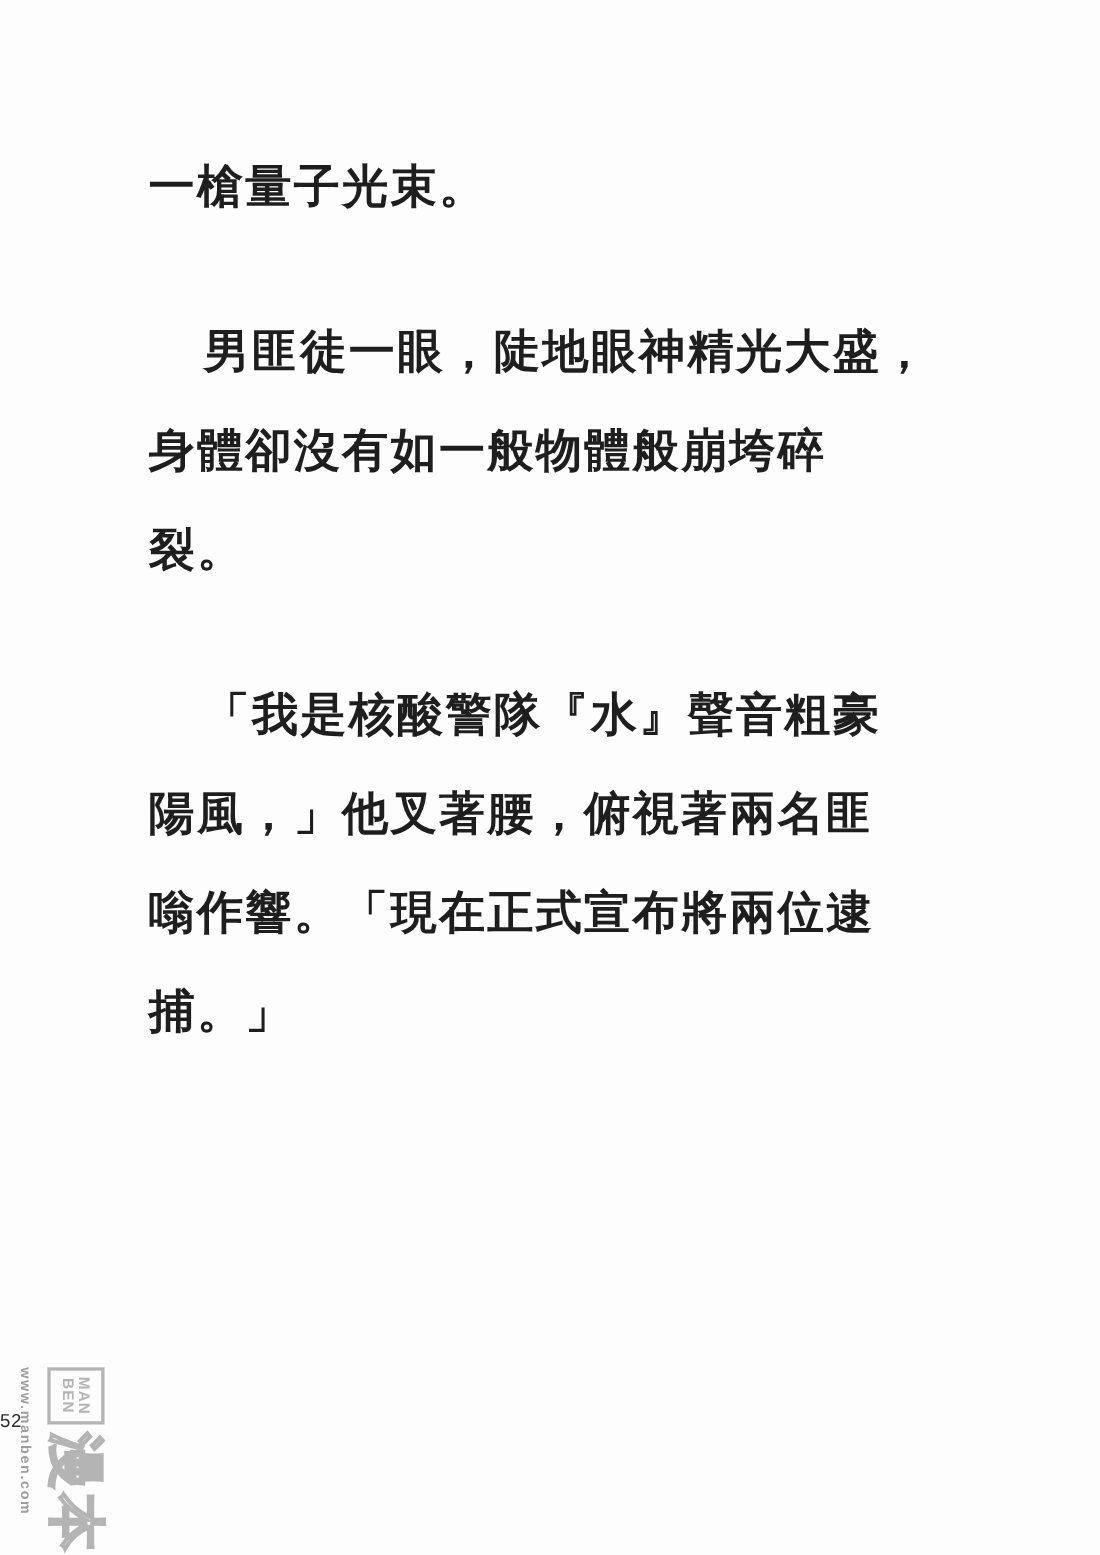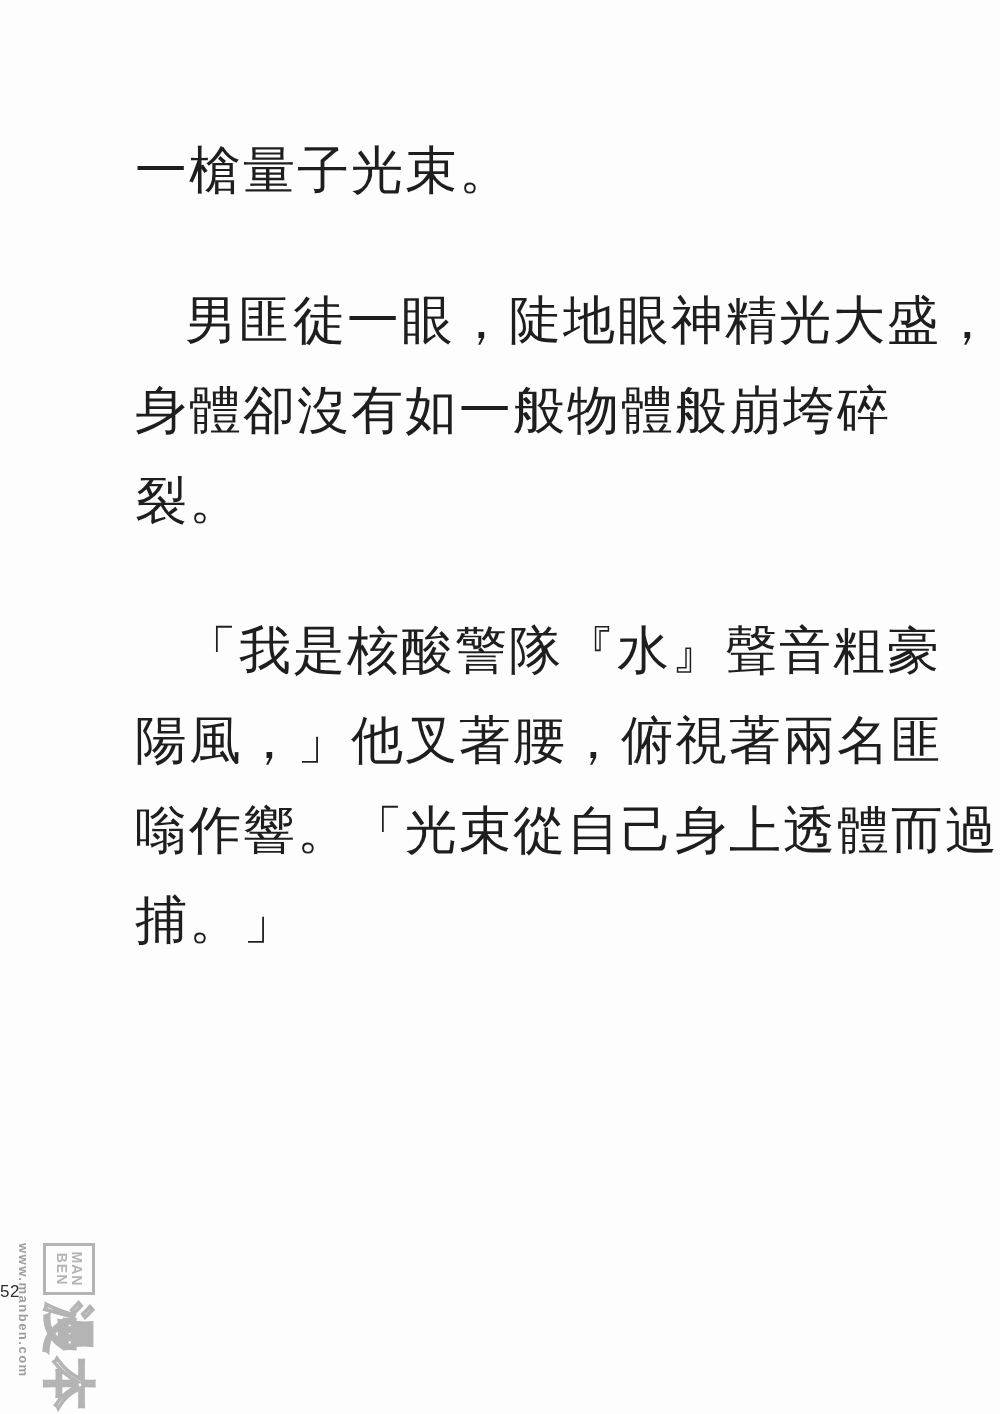--- a/index.html
+++ b/index.html
@@ -9,25 +9,25 @@
     background:#fdfdfd;
     overflow:hidden;
     font-family:"Liberation Sans","DejaVu Sans",sans-serif;
   }
   .text-block{
     position:absolute;left:135px;top:125px;width:748px;
     color:#1e1e1e;
   }
   .para{margin:0 0 60px 0;padding:0;}
   .line{
-    font-size:52px;
+    font-size:42px;
     line-height:90px;
     letter-spacing:2px;
     white-space:nowrap;
-    font-weight:400;
+    font-weight:700;
   }
   .para.indent .line:first-child{padding-left:50px;}
   .page-number{
     position:absolute;left:0;right:0;top:1282px;
     text-align:left;
     font-size:17px;color:#2b2b2b;
     letter-spacing:0.5px;
   }
   
   .watermark{
@@ -73,21 +73,21 @@
 
     <div class="para indent">
       <div class="line">男匪徒一眼，陡地眼神精光大盛，</div>
       <div class="line">身體卻沒有如一般物體般崩垮碎</div>
       <div class="line">裂。</div>
     </div>
 
     <div class="para indent">
       <div class="line">「我是核酸警隊『水』聲音粗豪</div>
       <div class="line">陽風，」他叉著腰，俯視著兩名匪</div>
-      <div class="line">嗡作響。「光束從自己身上透體而過</div>
+      <div class="line">嗡作響。「現在正式宣布將兩位逮</div>
       <div class="line">捕。」</div>
     </div>
 
   </div>
 
   <div class="page-number">52</div>
 
   <div class="watermark">
     <div class="wm-row">
       <div class="wm-box">

